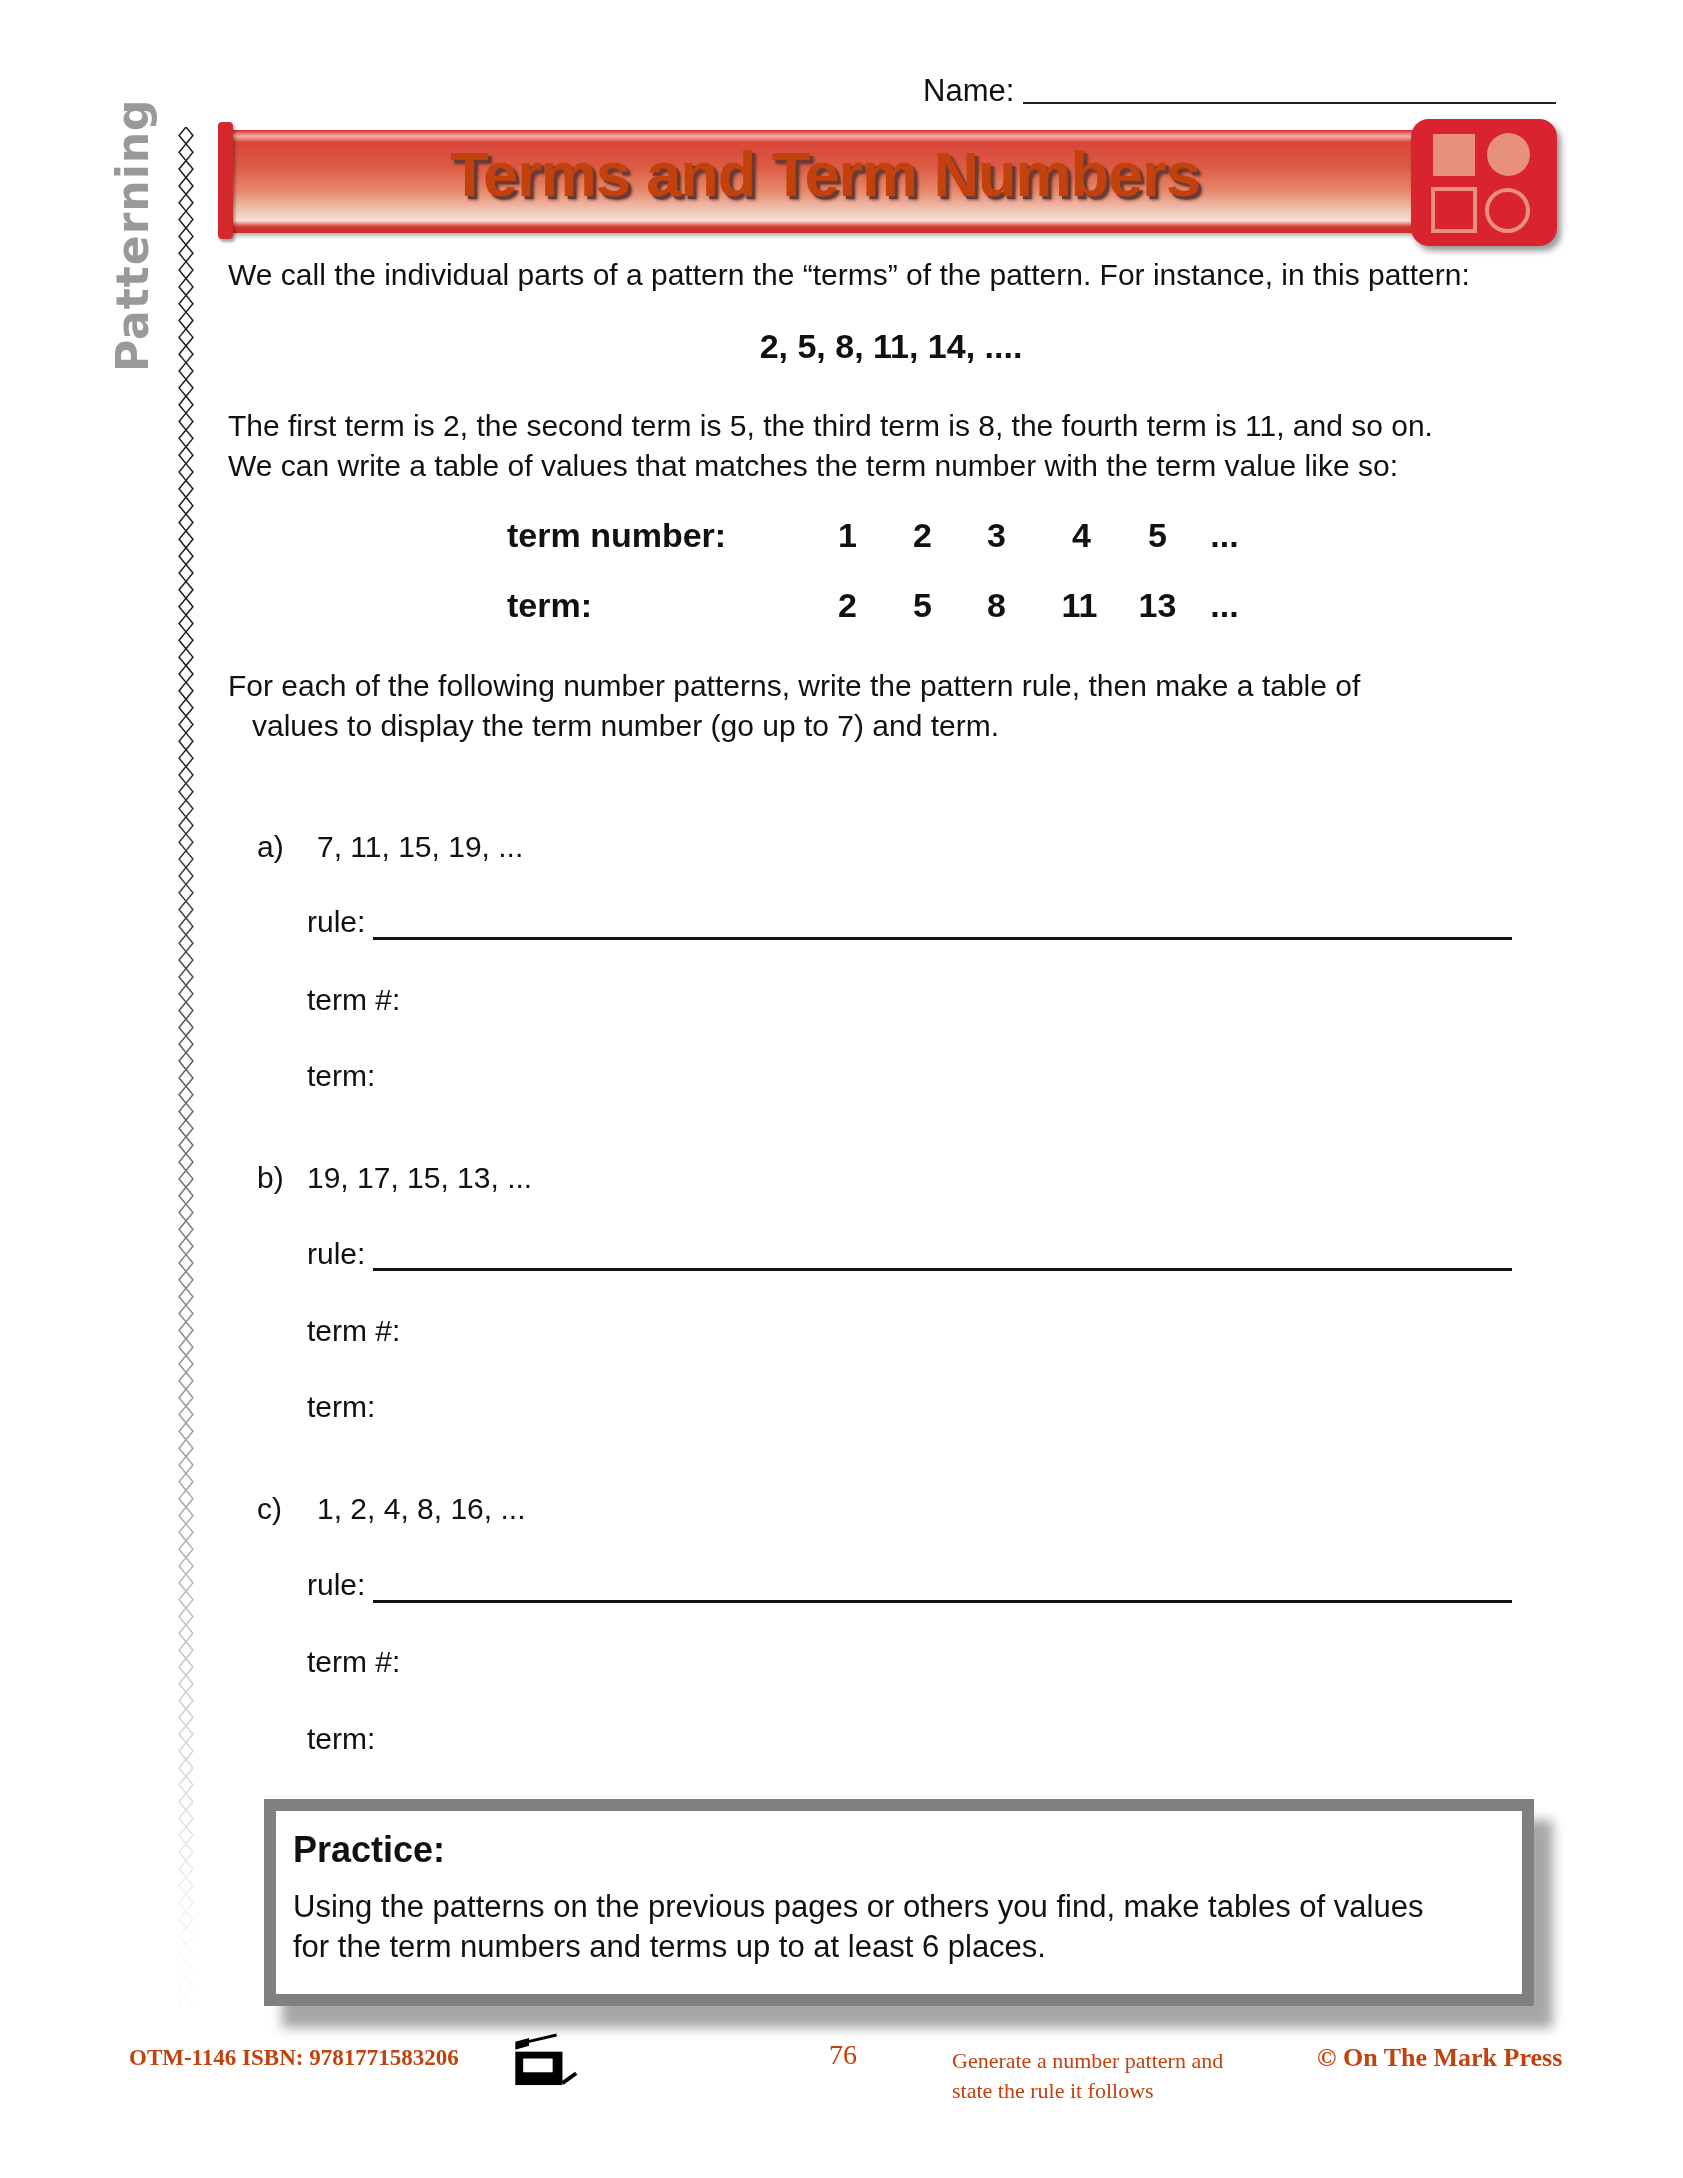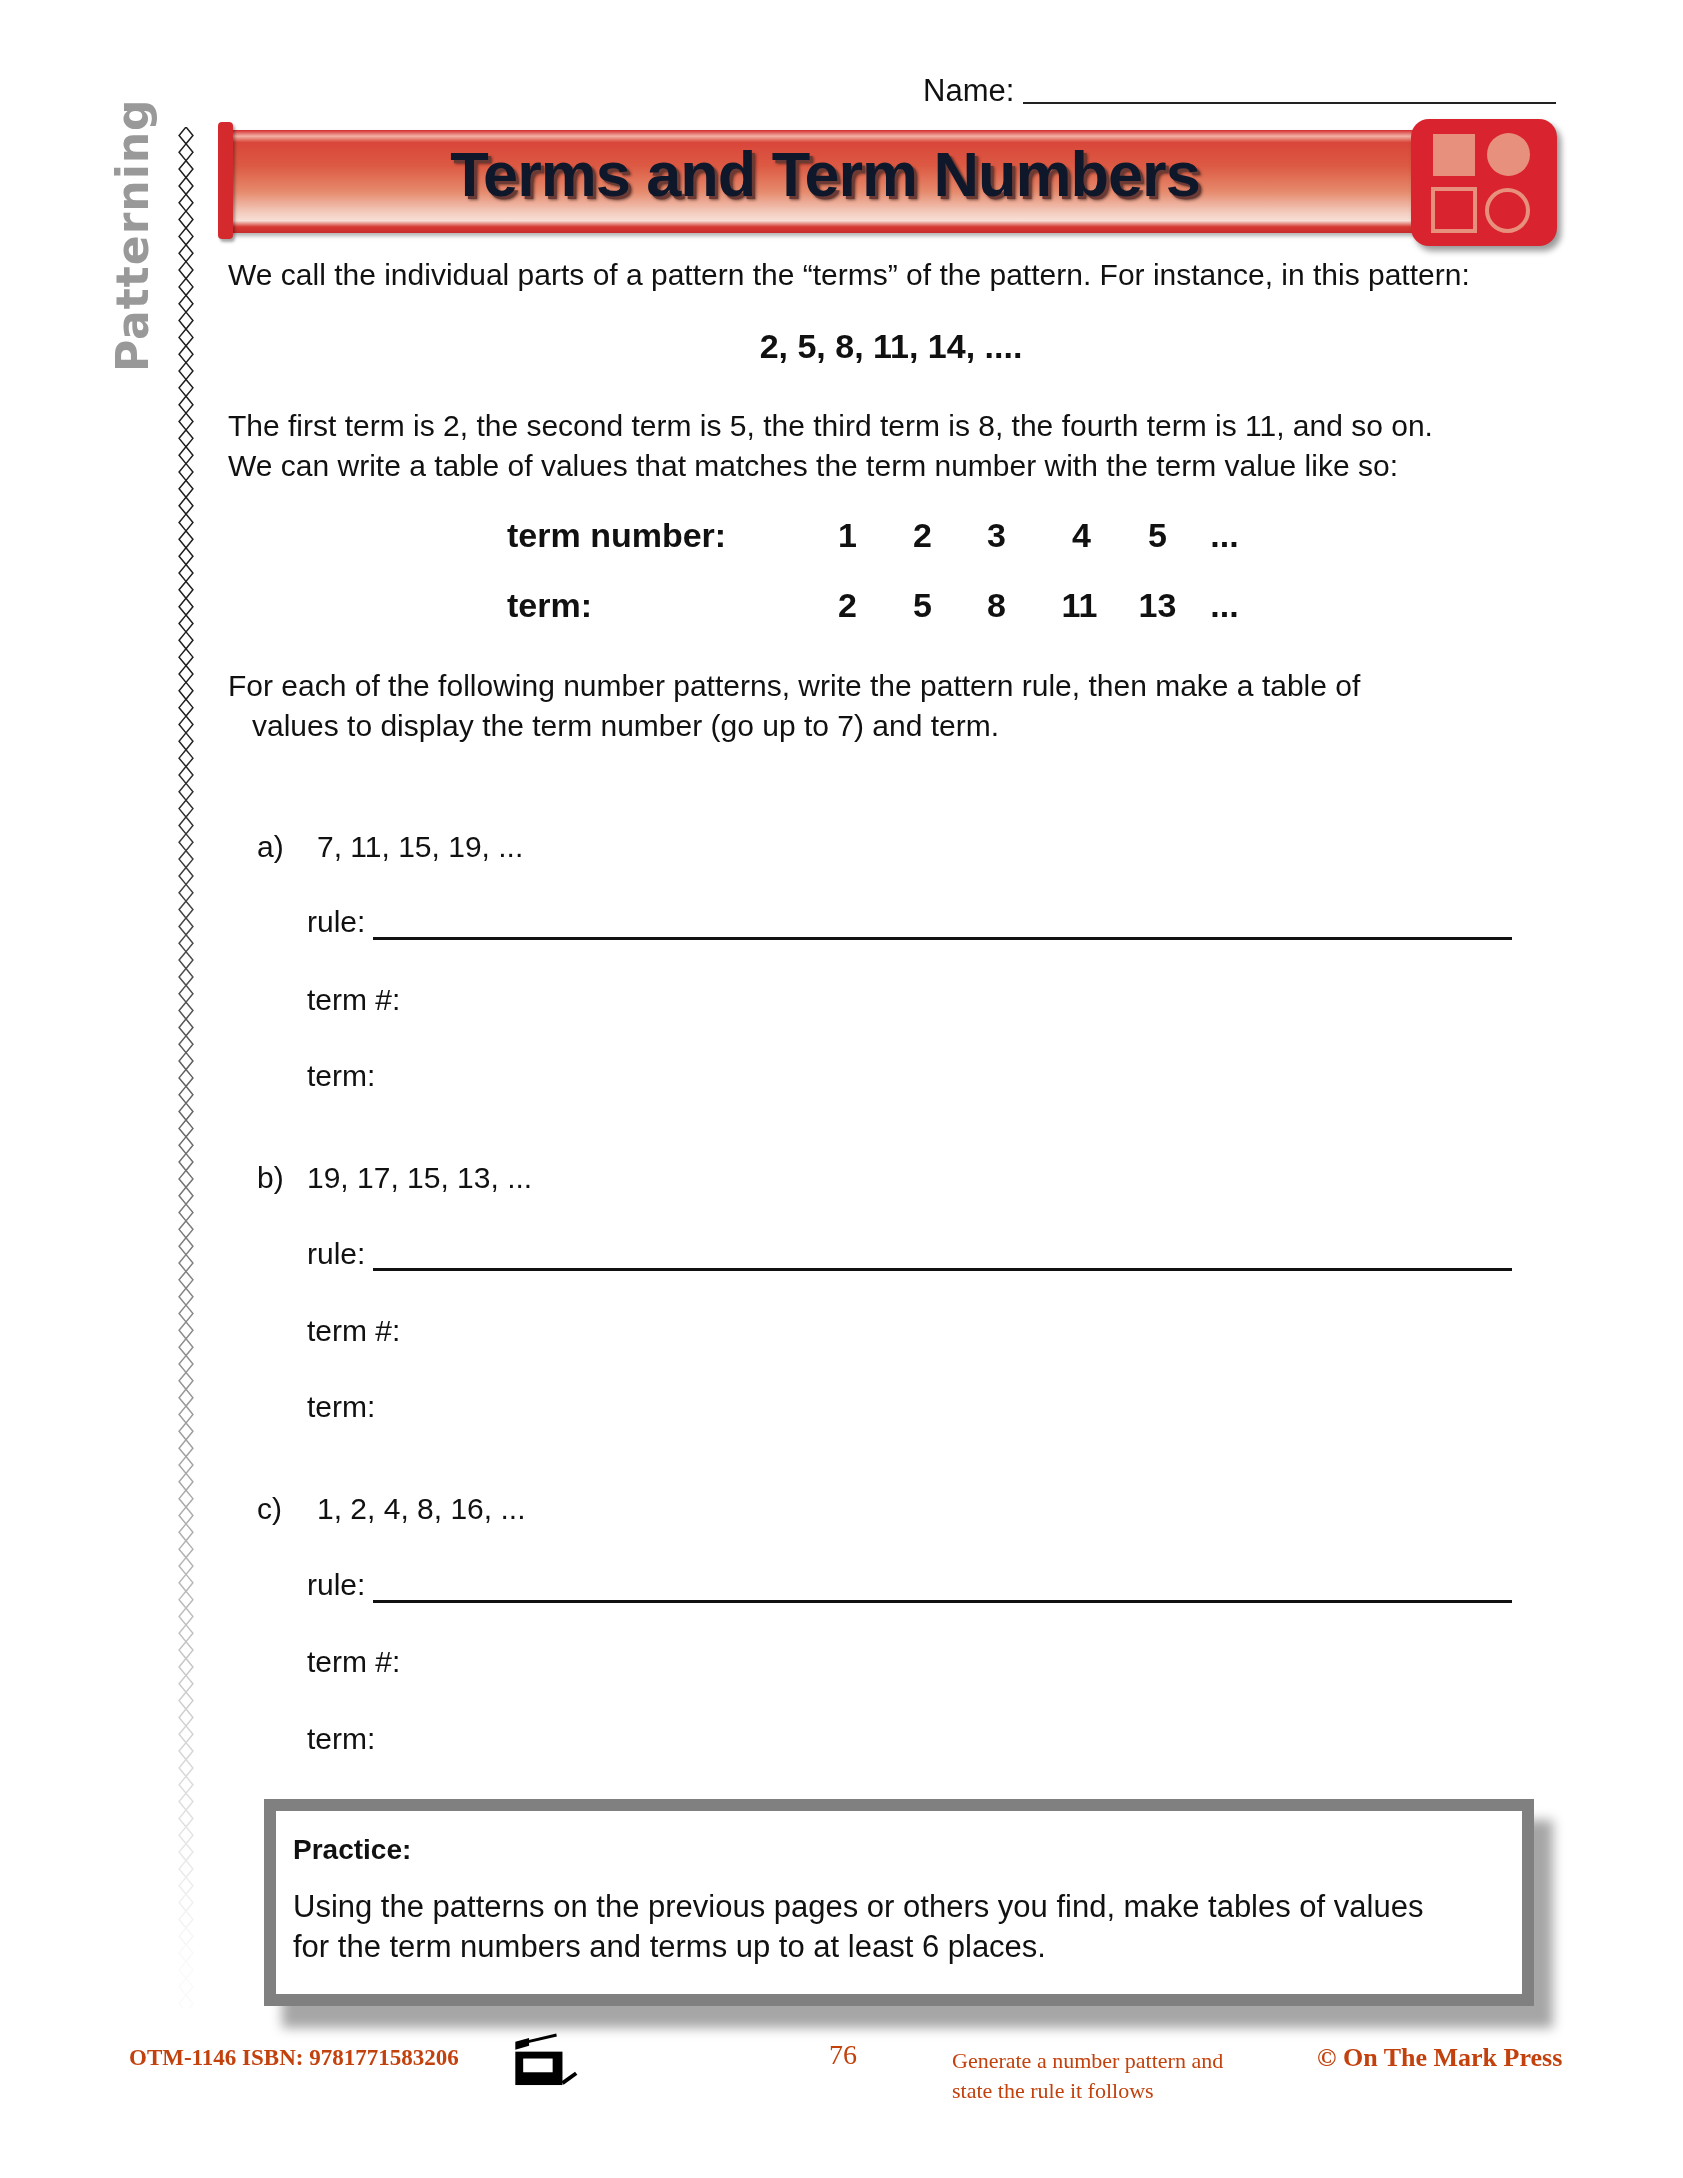--- a/index.html
+++ b/index.html
@@ -19,21 +19,21 @@
   .chain-svg { left:174px; top:127px; }
 
   
   .banner-cap { left:218px; top:122px; width:15px; height:117px; background:#d42a2e; border-radius:4px;
                 box-shadow:2px 3px 3px rgba(0,0,0,0.35); }
   .banner-bar { left:231px; top:130px; width:1188px; height:103px;
      background:linear-gradient(to bottom, #d42a2e 0%, #f2b2a5 6%, #d9463a 12%, #dc5a43 35%, #e68a6d 60%, #f3cbbd 80%, #f8dfd6 88%, #d63a32 94%, #c92a2c 100%);
      box-shadow:0 3px 4px rgba(0,0,0,0.3); }
   .banner-title { left:231px; top:135px; width:1188px; text-align:center;
      font-family:"Liberation Sans", sans-serif; font-weight:bold; font-size:63px; line-height:79px;
-     color:#0f172a; letter-spacing:-1px;
+     color:#c2410c; letter-spacing:-1px;
      text-shadow:3px 3px 0 #6b3a35, 4px 4px 3px rgba(0,0,0,0.5); }
   .banner-icon { left:1411px; top:119px; width:146px; height:127px; background:#d9232e; border-radius:18px;
      box-shadow:4px 5px 6px rgba(0,0,0,0.4); }
   .shape-sq-filled { left:22px; top:15px; width:42px; height:42px; background:#e8907e; }
   .shape-circ-filled { left:76px; top:14px; width:43px; height:43px; background:#e8907e; border-radius:50%; }
   .shape-sq-outline { left:20px; top:68px; width:38px; height:38px; border:4px solid #e8907e; }
   .shape-circ-outline { left:74px; top:69px; width:37px; height:37px; border:4px solid #e8907e; border-radius:50%; }
 
   
   .para { left:228px; }
@@ -44,21 +44,21 @@
   .ex-label { left:257px; font-size:30px; }
   .ex-seq { font-size:30px; }
   .ex-field { left:307px; font-size:30px; }
   .rule-line { left:373px; width:1139px; height:0; border-bottom:3px solid #111; }
 
   
   .practice-shadow { left:282px; top:1820px; width:1271px; height:208px; background:rgba(0,0,0,0.35);
                      filter:blur(6px); }
   .practice-box { left:264px; top:1799px; width:1246px; height:183px; background:#fff;
                   border:12px solid #808080; }
-  .practice-title { left:293px; top:1826px; font-weight:bold; font-size:28px; line-height:48px;text-align:center; }
+  .practice-title { left:293px; top:1826px; font-weight:bold; font-size:36px; line-height:48px;text-align:center; }
   .practice-text { left:293px; font-size:31px; line-height:40px; }
 
   
   .footer { font-family:"Liberation Serif", serif; color:#c2410c; white-space:nowrap; }
   .f-code { left:129px; top:2045px; font-size:23px; font-weight:bold; }
   .f-page { left:829px; top:2039px; font-size:28px; }
   .f-objective { left:952px; top:2046px; font-size:22px; line-height:30px; }
   .f-copy { left:1317px; top:2043px; font-size:26px; font-weight:bold; }
   .copier-icon { left:513px; top:2032px; }
 </style>

